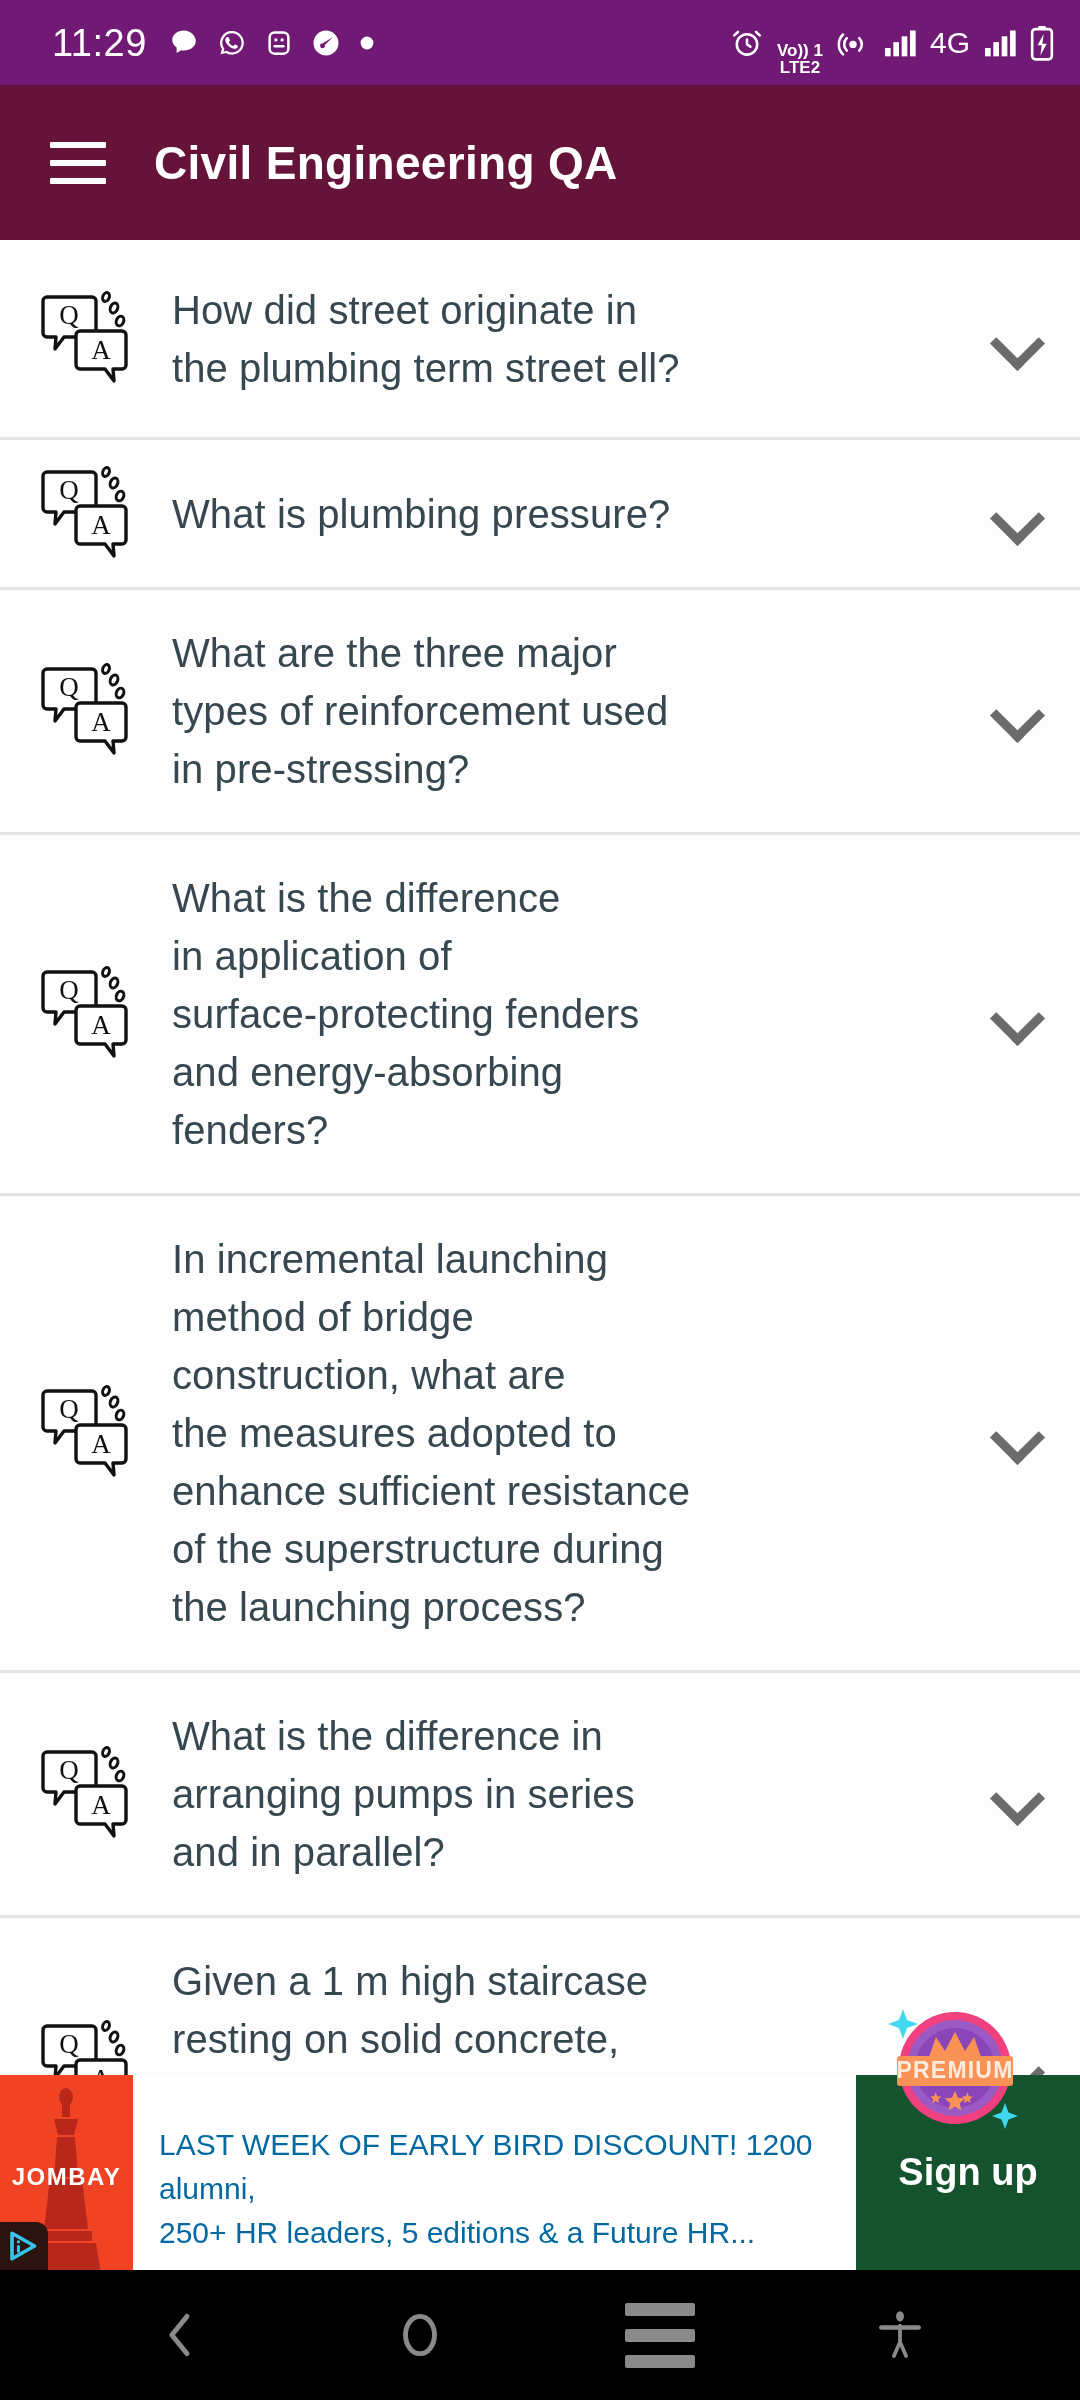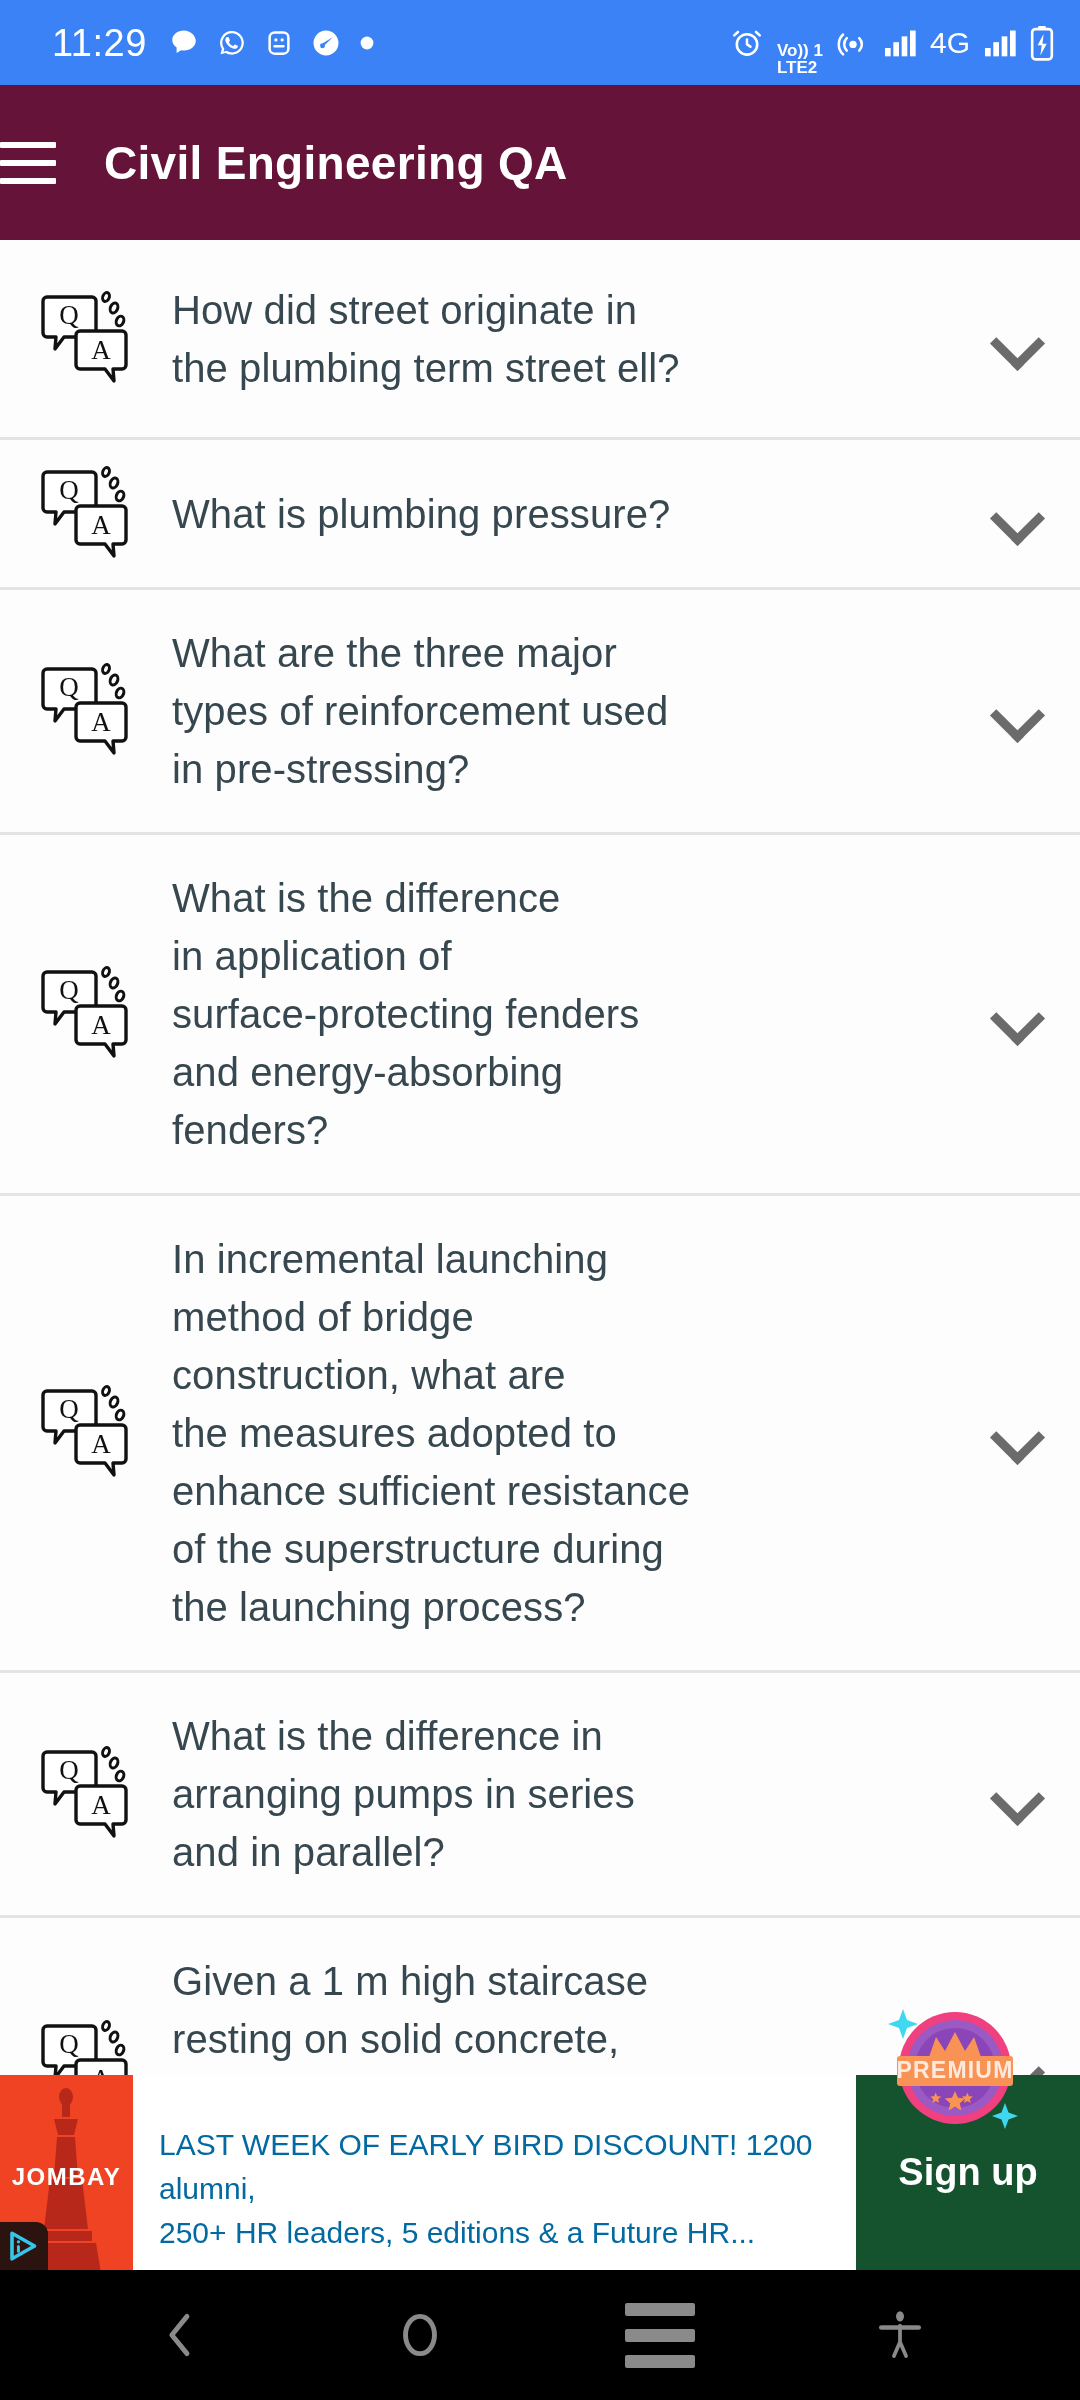--- a/index.html
+++ b/index.html
@@ -7,38 +7,39 @@
   body {
     font-family:"Liberation Sans", sans-serif;
     background:#ffffff;
     overflow:hidden;
     position:relative;
   }
 
   
   #status-bar {
     height:85px;
-    background:#3b82f6;
+    background:#701a75;
     display:flex;
     align-items:center;
     justify-content:space-between;
     padding:0 26px 0 52px;
     color:#ffffff;
   }
   .sb-left { display:flex; align-items:center; gap:22px; }
   #status-time { font-size:38px; font-weight:400; letter-spacing:0.5px; line-height:1; }
   .sb-icons-left { display:flex; align-items:center; gap:18px; }
   .sb-right { display:flex; align-items:center; gap:13px; }
 
   
   #app-bar {
     height:155px;
     background:#651338;
     display:flex;
     align-items:center;
+    padding-left:50px;
     gap:48px;
   }
   #hamburger-button {
     width:56px; height:42px;
     display:flex; flex-direction:column; justify-content:space-between;
     cursor:pointer;
   }
   #hamburger-button span { display:block; height:6px; background:#ffffff; border-radius:1px; width:100%; }
   #app-title {
     color:#ffffff;
@@ -218,21 +219,21 @@
         <circle cx="5" cy="5" r="4" fill="#fff"></circle>
       </svg>
     </div>
   </div>
   <div class="sb-right">
     <svg width="34" height="34" viewBox="0 0 24 24">
       <circle cx="12" cy="13" r="7.2" fill="none" stroke="#fff" stroke-width="1.8"></circle>
       <path d="M12 9.5V13l2.4 1.6" stroke="#fff" stroke-width="1.8" fill="none" stroke-linecap="round"></path>
       <path d="M5.6 4.2 3 6.6M18.4 4.2 21 6.6" stroke="#fff" stroke-width="1.8" stroke-linecap="round"></path>
     </svg>
-    <div style="color:#fff;font-size:17px;line-height:17px;font-weight:bold;text-align:left;margin-top:32px;">
+    <div style="color:#fff;font-size:17px;line-height:17px;font-weight:bold;text-align:center;margin-top:32px;">
       <div>Vo)) 1</div>
       <div>LTE2</div>
     </div>
     <svg width="34" height="34" viewBox="0 0 24 24">
       <circle cx="12" cy="13" r="2.6" fill="#fff"></circle>
       <path d="M7.6 8.6a6.2 6.2 0 0 0 0 8.8M16.4 8.6a6.2 6.2 0 0 1 0 8.8" stroke="#fff" stroke-width="1.8" fill="none" stroke-linecap="round"></path>
       <path d="M5 6a9.6 9.6 0 0 0 0 14" stroke="#fff" stroke-width="1.8" fill="none" stroke-linecap="round"></path>
     </svg>
     <svg width="34" height="30" viewBox="0 0 20 18">
       <rect x="1" y="12" width="3.4" height="5" fill="#fff"></rect>

